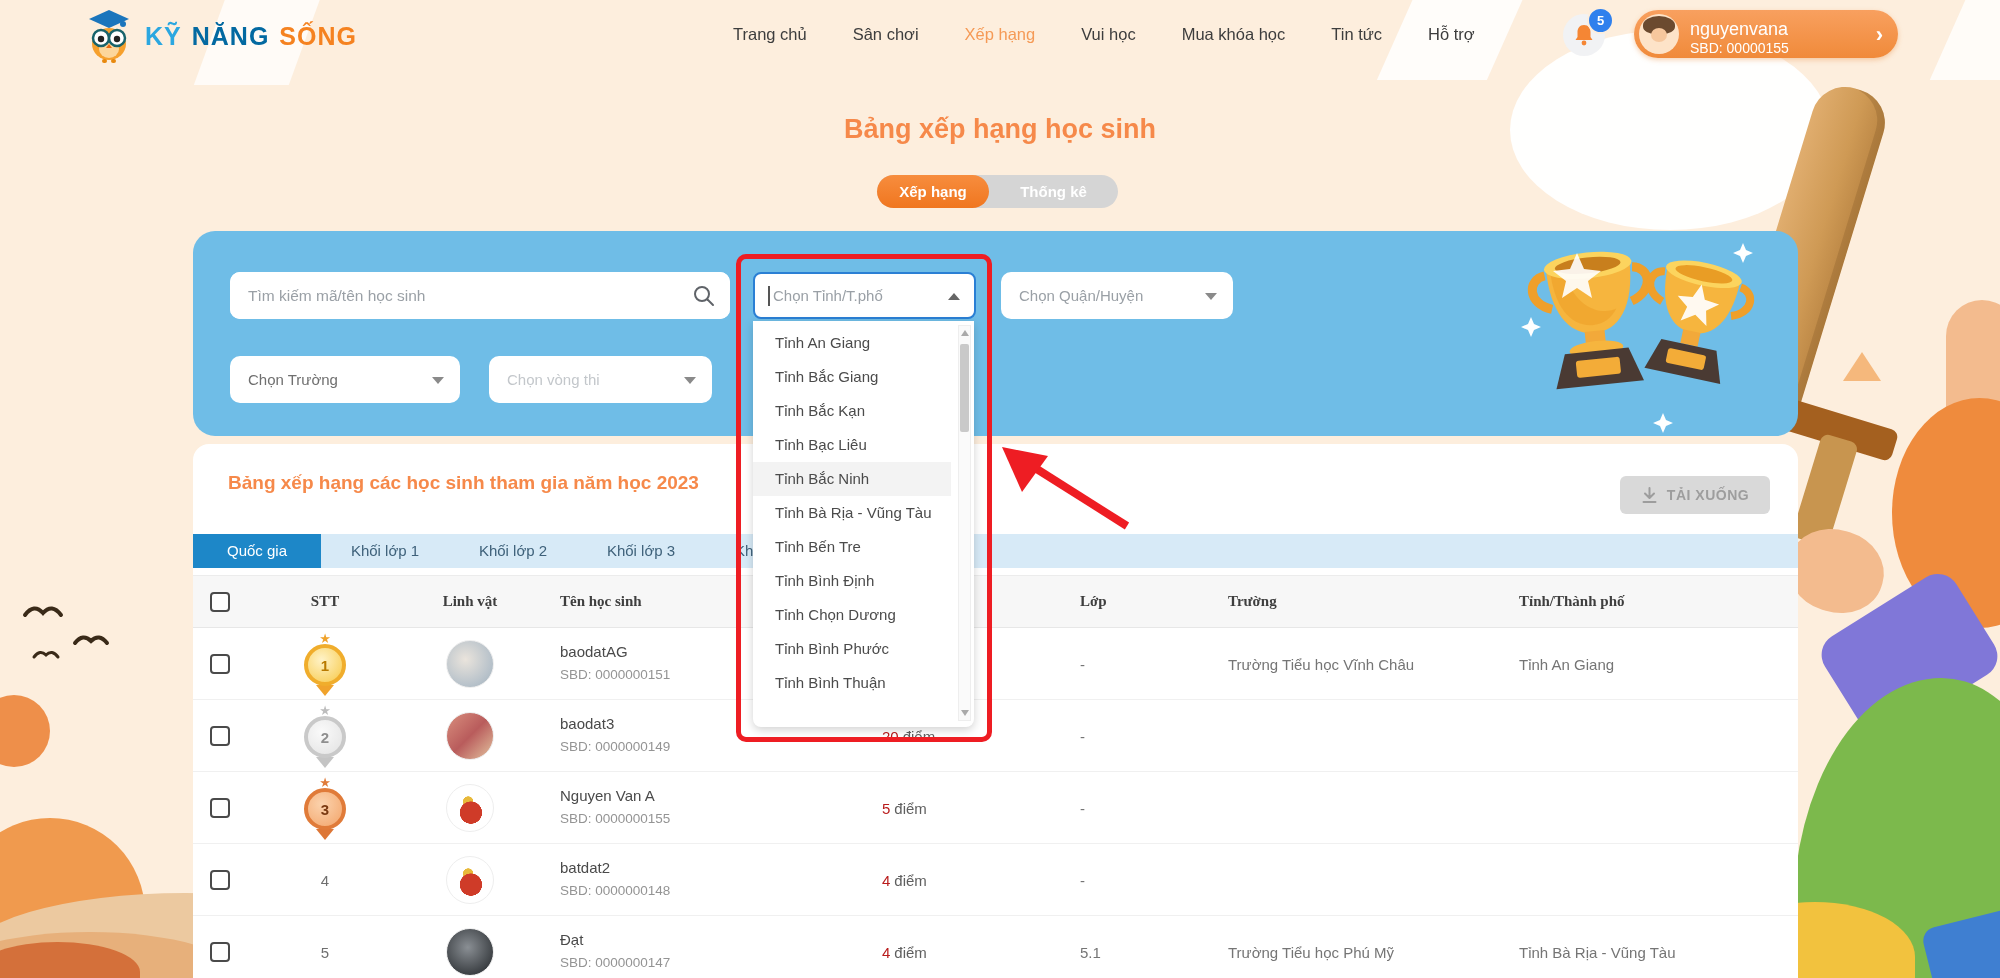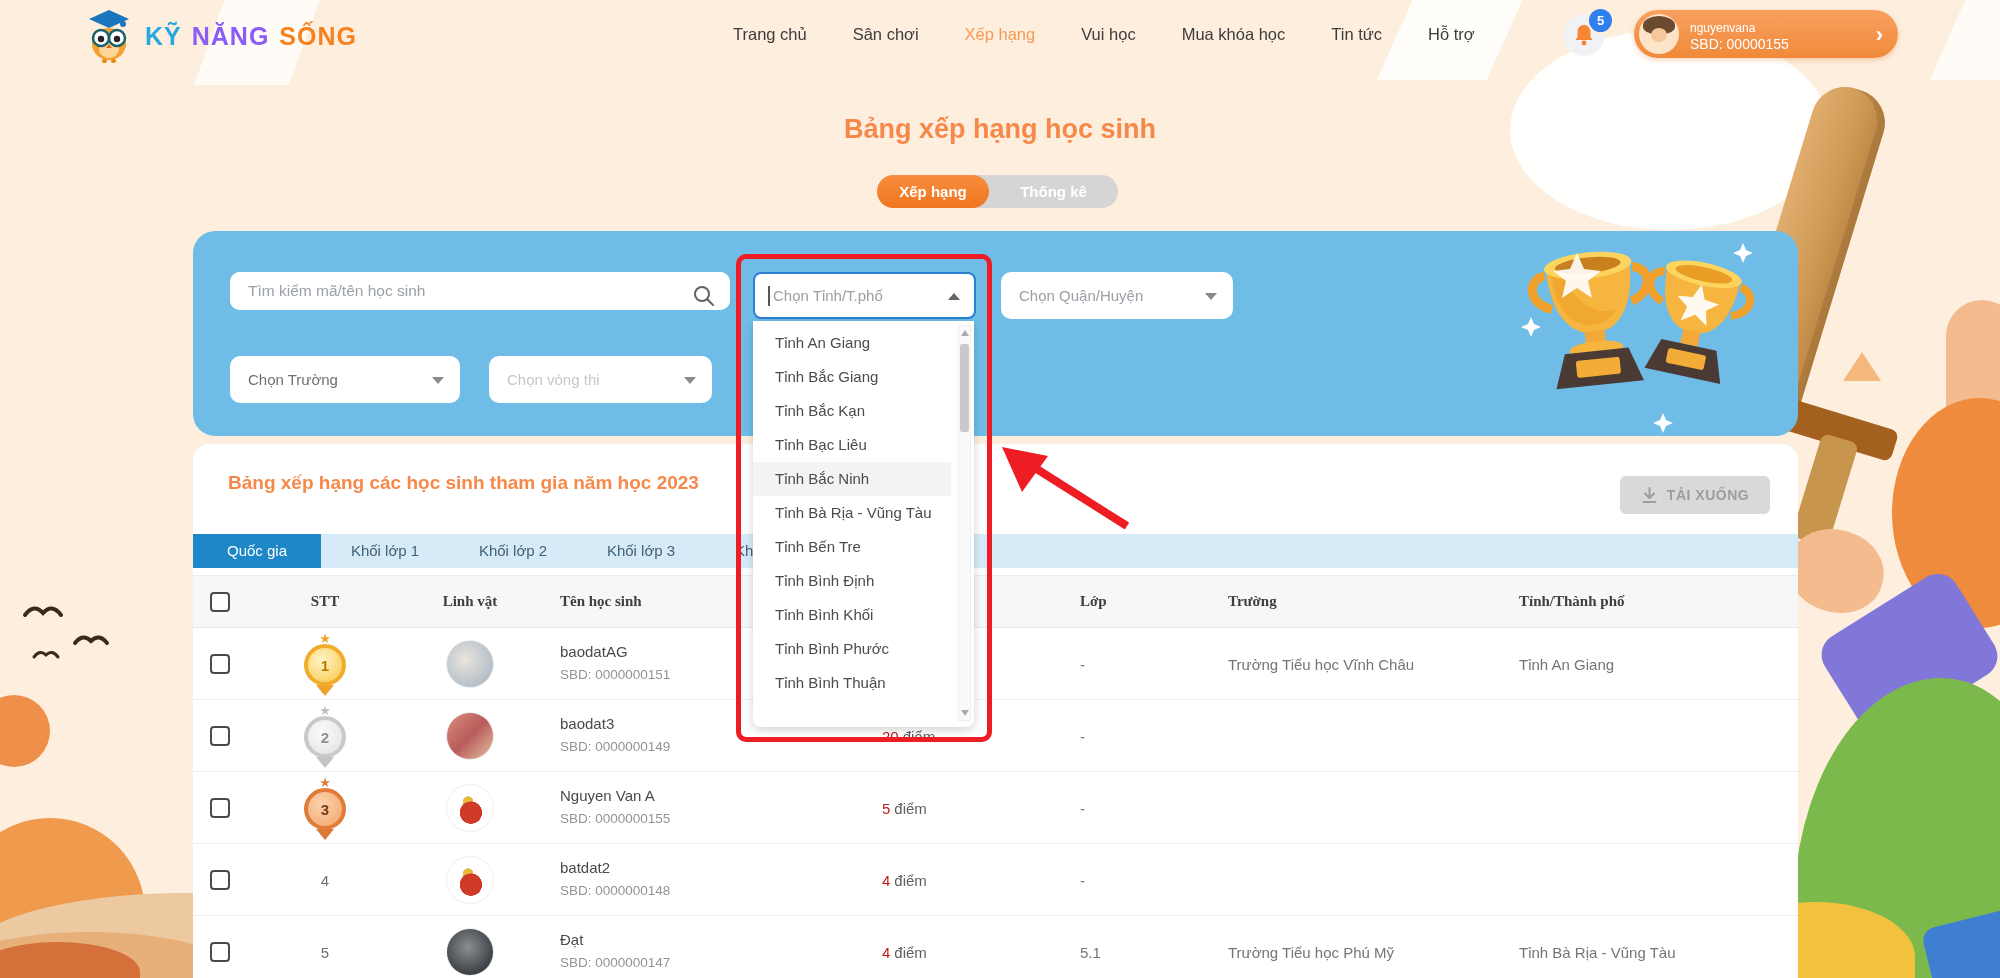--- a/index.html
+++ b/index.html
@@ -25,45 +25,45 @@
   .orange-blob-bl{left:-45px;top:818px;width:190px;height:190px;background:#f09a4e;border-radius:50%;}
   .tan-dune{left:-35px;top:893px;width:440px;height:130px;background:#ecc9a0;border-radius:50% 50% 0 0;}
   .tan-dune2{left:-60px;top:932px;width:300px;height:90px;background:#e7b07b;border-radius:50% 50% 0 0;}
   .orange-slice{left:-25px;top:942px;width:165px;height:60px;background:#d4703a;border-radius:50% 50% 0 0;}
   .orange-dot-l{left:-22px;top:695px;width:72px;height:72px;background:#ee8f4a;border-radius:50%;}
 
   
   .hdr{position:absolute;left:0;top:0;width:2000px;height:68px;z-index:6;}
   .logo{position:absolute;left:83px;top:8px;display:flex;align-items:center;gap:10px;}
   .logo-word{font-size:25px;font-weight:bold;letter-spacing:1px;}
-  .lw1{color:#2ba7e0;text-align:right;} .lw2{color:#8b5cf6;} .lw3{color:#f58220;}
+  .lw1{color:#2ba7e0;text-align:right;} .lw2{color:#0369a1;} .lw3{color:#f58220;}
   .nav{position:absolute;left:733px;top:0;height:68px;display:flex;align-items:center;gap:46px;}
   .nav-item{font-size:16.5px;color:#3d3d3d;cursor:pointer;white-space:nowrap;}
   .nav-item.active{color:#f59a56;}
   .bell-wrap{position:absolute;left:1563px;top:14px;width:42px;height:42px;background:#f1f2f4;border-radius:50%;display:flex;align-items:center;justify-content:center;}
   .bell-badge{position:absolute;left:24px;top:-7px;width:23px;height:23px;background:#2f80ed;border-radius:50%;color:#fff;font-size:13px;font-weight:bold;display:flex;align-items:center;justify-content:center;border:2px solid #fdeedd;}
   .user-pill{position:absolute;left:1634px;top:10px;width:264px;height:48px;border-radius:26px;background:linear-gradient(180deg,#f8a05f,#f08a3a);display:flex;align-items:center;box-shadow:0 2px 5px rgba(230,130,50,.35);}
   .u-avatar{position:relative;width:40px;height:40px;margin-left:5px;border-radius:50%;background:#fde3c8;overflow:hidden;flex:0 0 auto;}
   .u-avatar::before{content:"";position:absolute;left:4px;top:2px;width:32px;height:18px;background:#6b4a2f;border-radius:50% 50% 40% 40%;}
   .u-avatar::after{content:"";position:absolute;left:12px;top:14px;width:16px;height:14px;background:#f6c79d;border-radius:50%;}
   .u-text{margin-left:11px;color:#fff;line-height:1.25;}
-  .u-name{font-size:12px;margin-top:7px;}
+  .u-name{font-size:18px;margin-top:7px;}
   .u-sbd{font-size:14px;}
   .u-chevron{position:absolute;right:15px;top:12px;color:#fff;font-size:22px;font-weight:bold;}
 
   
   .page-title{position:absolute;left:0;top:114px;width:2000px;text-align:center;color:#f6894a;font-size:27px;font-weight:bold;z-index:5;}
   .toggle{position:absolute;left:877px;top:175px;width:241px;height:33px;background:#d5d5d5;border-radius:17px;z-index:5;}
   .t-active{position:absolute;left:0;top:0;width:112px;height:33px;background:linear-gradient(180deg,#f78d3e,#f0761f);border-radius:17px;color:#fff;font-size:15px;font-weight:bold;display:flex;align-items:center;justify-content:center;}
   .t-inactive{position:absolute;left:112px;top:0;right:0;height:33px;color:#fff;font-size:15px;font-weight:bold;display:flex;align-items:center;justify-content:center;}
 
   
   .panel{position:absolute;left:193px;top:231px;width:1605px;height:205px;background:#6fbde7;border-radius:22px;z-index:4;}
   .f-input{position:absolute;background:#fff;border-radius:10px;border:none;}
-  .search-box{left:37px;top:41px;width:500px;height:38px;}
+  .search-box{left:37px;top:41px;width:500px;height:47px;}
   .search-box input{width:100%;height:100%;border:none;outline:none;border-radius:10px;padding:0 48px 0 18px;font-size:15.5px;font-family:"Liberation Sans",sans-serif;color:#444;box-sizing:border-box;}
   .search-box input::placeholder{color:#9aa0a6;}
   .search-ic{position:absolute;right:14px;top:12px;}
   .dd{position:absolute;background:#fff;border-radius:10px;display:flex;align-items:center;padding:12px 18px;box-sizing:border-box;font-size:15px;cursor:pointer;}
   .dd-school{left:37px;top:125px;width:230px;height:47px;color:#6f6f6f;}
   .dd-round{left:296px;top:125px;width:223px;height:47px;color:#c3c7cb;}
   .dd-district{left:808px;top:41px;width:232px;height:47px;color:#9aa0a6;}
   .caret-dn{position:absolute;right:16px;top:50%;margin-top:-3px;width:0;height:0;border-left:6px solid transparent;border-right:6px solid transparent;border-top:7px solid #8a8a8a;}
   .trophies{position:absolute;left:1322px;top:-6px;width:276px;height:216px;}
 
@@ -376,21 +376,21 @@
   </div>
   <div class="dlist">
     <div class="ditem">Tỉnh An Giang</div>
     <div class="ditem">Tỉnh Bắc Giang</div>
     <div class="ditem">Tỉnh Bắc Kạn</div>
     <div class="ditem">Tỉnh Bạc Liêu</div>
     <div class="ditem hl">Tỉnh Bắc Ninh</div>
     <div class="ditem">Tỉnh Bà Rịa - Vũng Tàu</div>
     <div class="ditem">Tỉnh Bến Tre</div>
     <div class="ditem">Tỉnh Bình Định</div>
-    <div class="ditem">Tỉnh Bình Khối</div>
+    <div class="ditem">Tỉnh Chọn Dương</div>
     <div class="ditem">Tỉnh Bình Phước</div>
     <div class="ditem">Tỉnh Bình Thuận</div>
     <div class="dscroll">
       <div class="ds-up"></div>
       <div class="ds-thumb"></div>
       <div class="ds-dn"></div>
     </div>
   </div>
 
   <div class="red-box"></div>

